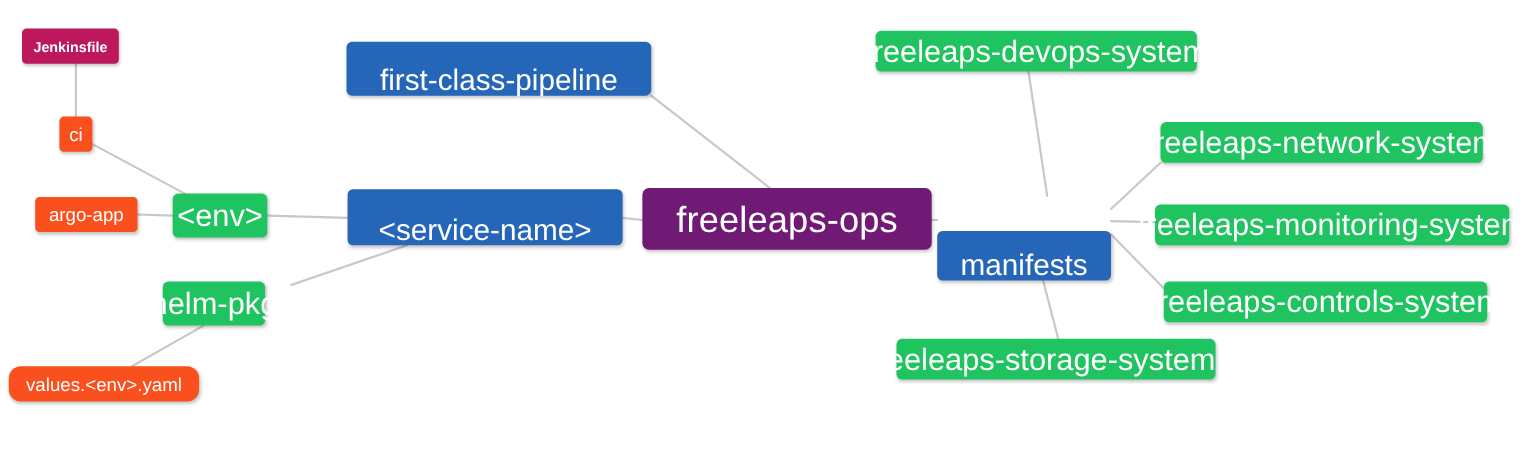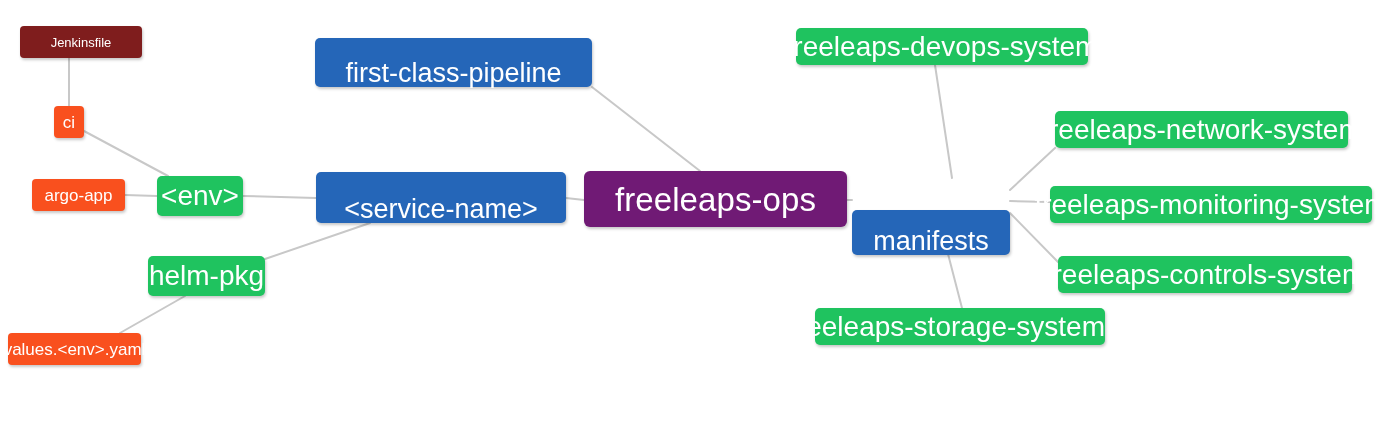--- a/index.html
+++ b/index.html
@@ -88,33 +88,33 @@
       </div>
       <div class="node node-lvl-1" style="left: 315px; top: 38px; width: 277px; height: 49px; background: rgb(37, 102, 184);">
         <span>first-class-pipeline</span>
       </div>
       <div class="node node-lvl-1" style="left: 852px; top: 178px; width: 158px; height: 45px; background: rgb(37, 102, 184); margin-top: 32px;">
         <span>manifests</span>
       </div>
       <div class="node node-lvl-2" style="left: 157px; top: 176px; width: 86px; height: 40px; background: rgb(31, 195, 95);">
         <span>&lt;env&gt;</span>
       </div>
-      <div class="node node-lvl-2" style="left: 148px; top: 256px; width: 117px; height: 40px; background: rgb(31, 195, 95);">
+      <div class="node node-lvl-2" style="left: 148px; top: 256px; width: 93px; height: 40px; background: rgb(31, 195, 95);">
         <span>helm-pkg</span>
       </div>
       <div class="node node-lvl-3" style="left: 54px; top: 106px; width: 30px; height: 32px; background: rgb(249, 80, 30);">
         <span>ci</span>
       </div>
       <div class="node node-lvl-3" style="left: 32px; top: 179px; width: 93px; height: 32px; background: rgb(249, 80, 30);">
         <span>argo-app</span>
       </div>
-      <div class="node node-lvl-4" style="left: 20px; top: 26px; width: 122px; height: 32px; background: #7f1d1d;">
+      <div class="node node-lvl-4" style="left: 20px; top: 26px; width: 88px; height: 32px; background: #be185d; font-weight: bold;">
         <span>Jenkinsfile</span>
       </div>
-      <div class="node node-lvl-3" style="left: 8px; top: 333px; width: 133px; height: 32px; background: rgb(249, 80, 30);">
+      <div class="node node-lvl-3" style="left: 8px; top: 333px; width: 173px; height: 32px; background: rgb(249, 80, 30); border-radius: 11px;">
         <span>values.&lt;env&gt;.yaml</span>
       </div>
       <div class="node node-lvl-2" style="left: 796px; top: 28px; width: 292px; height: 37px; background: rgb(31, 195, 95);">
         <span>freeleaps-devops-system</span>
       </div>
       <div class="node node-lvl-2" style="left: 1055px; top: 111px; width: 293px; height: 37px; background: rgb(31, 195, 95);">
         <span>freeleaps-network-system</span>
       </div>
       <div class="node node-lvl-2" style="left: 1050px; top: 186px; width: 322px; height: 37px; background: rgb(31, 195, 95);">
         <span>freeleaps-monitoring-system</span>

